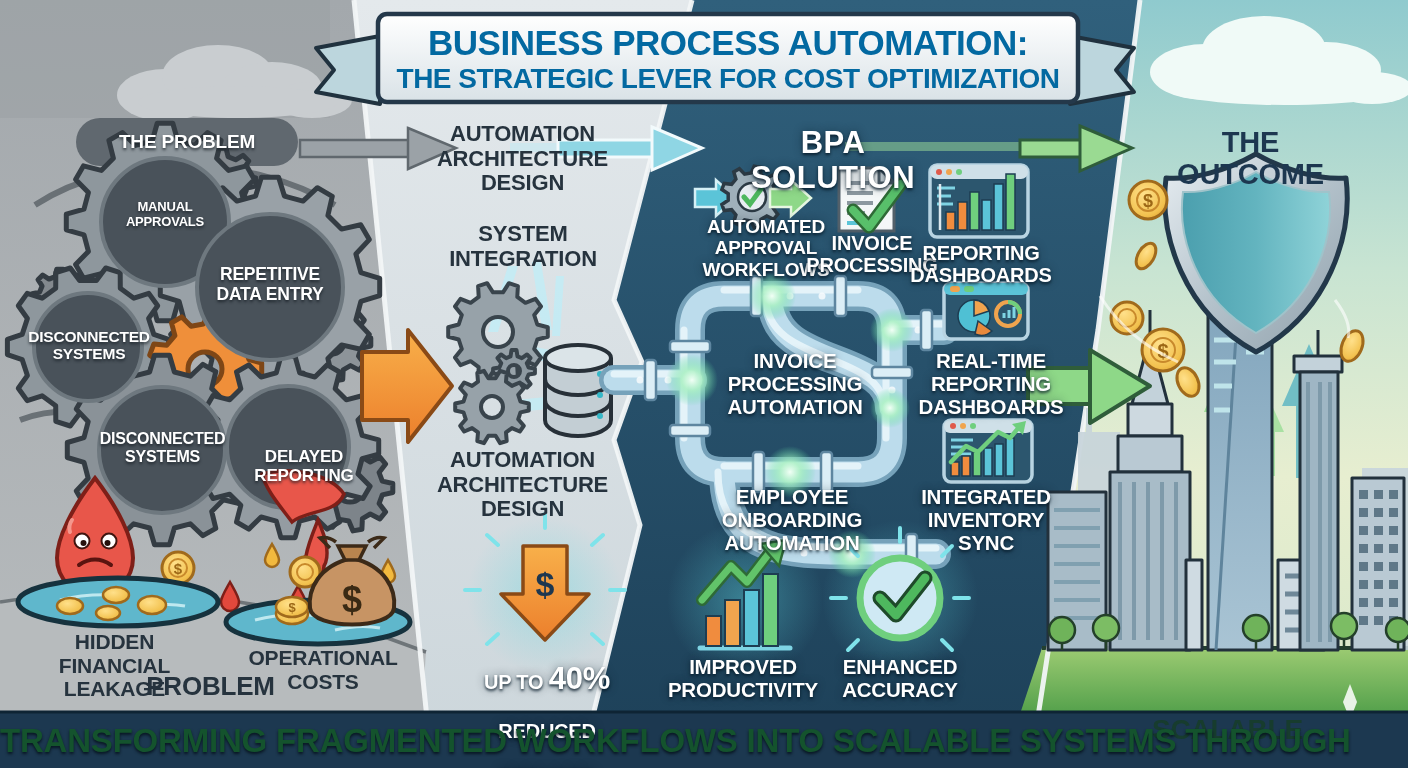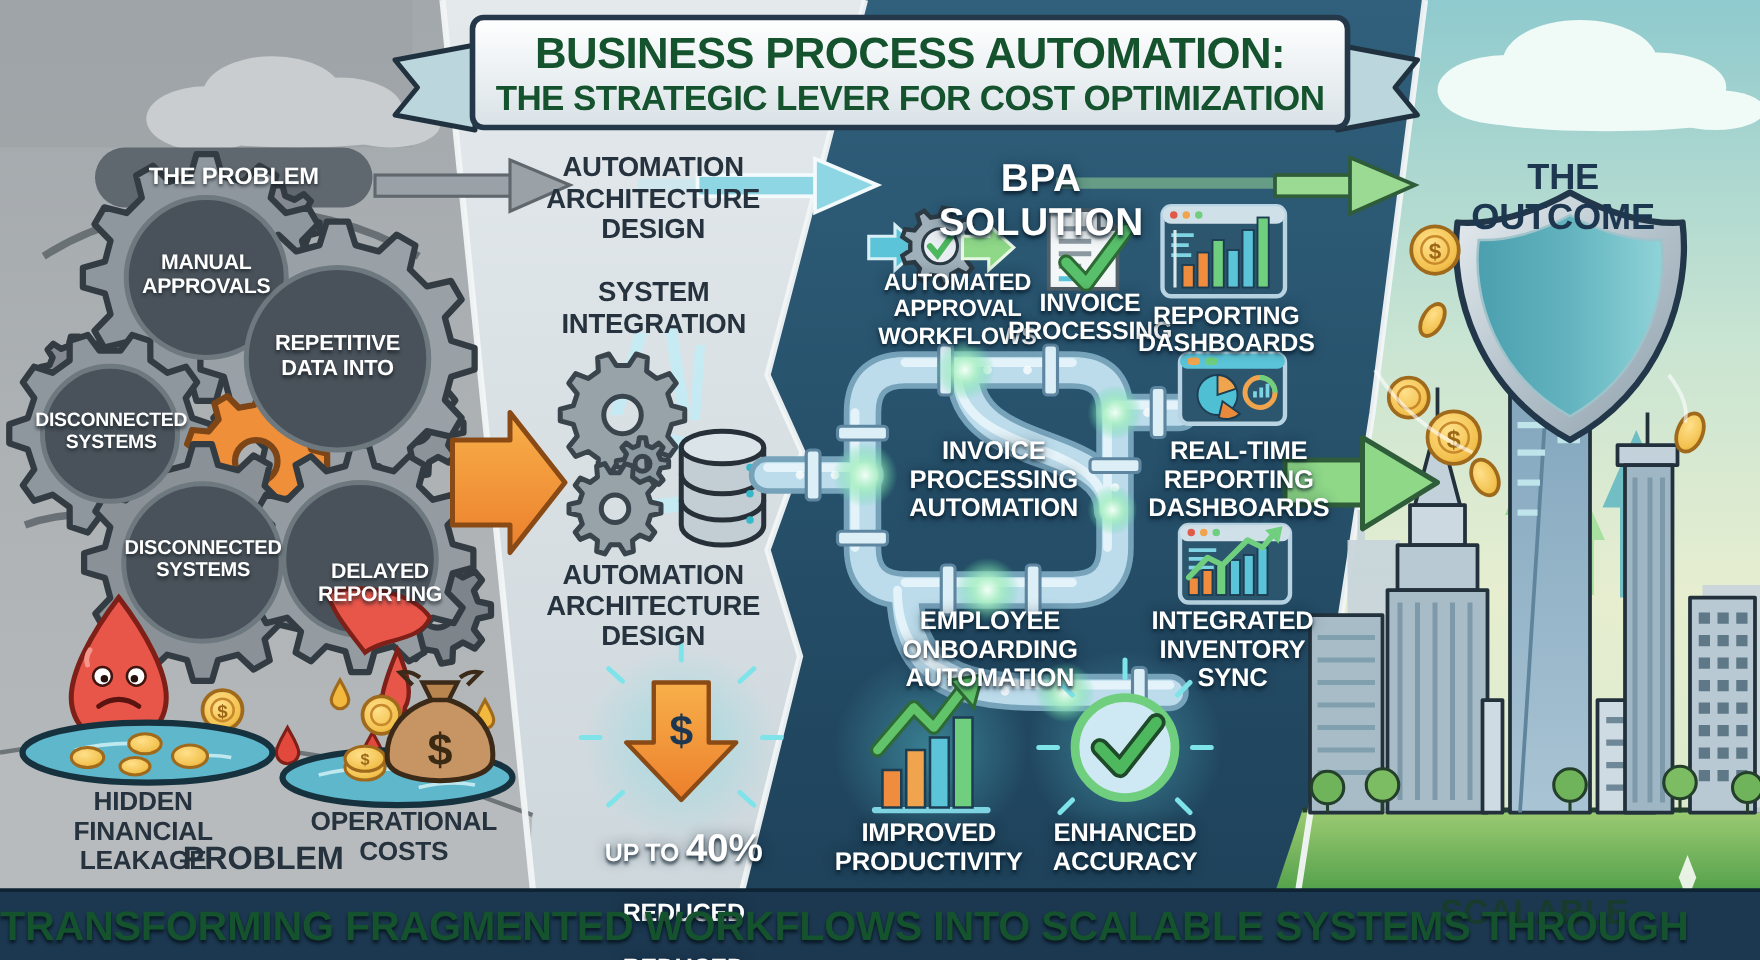--- a/index.html
+++ b/index.html
@@ -5,21 +5,21 @@
   html,body{margin:0;padding:0;background:#222;}
   .canvas{position:relative;width:1408px;height:768px;overflow:hidden;
           font-family:"Liberation Sans",sans-serif;background:#cfe3d4;}
   .canvas svg.art{position:absolute;left:0;top:0;z-index:1;}
   .lbl{position:absolute;z-index:3;white-space:pre-line;text-align:center;
        font-weight:bold;line-height:1.12;letter-spacing:-0.2px;}
   .wl{color:#ffffff;text-shadow:0 2px 3px rgba(7,26,40,.85),0 0 10px rgba(7,26,40,.45);}
   .gl{color:#ffffff;text-shadow:0 2px 3px rgba(20,28,34,.8);}
   .dk{color:#26333e;}
   .nv{color:#1d3750;}
-  .title-box{position:absolute;z-index:3;text-align:center;color:#14532d;}
+  .title-box{position:absolute;z-index:3;text-align:center;color:#0369a1;}
   .title-box .t1{font-size:35px;font-weight:bold;letter-spacing:-0.5px;line-height:1.1;}
   .title-box .t2{font-size:28px;font-weight:bold;letter-spacing:-0.5px;line-height:1.15;}
   .pill-text{line-height:48px;}
   .footer-text{position:absolute;z-index:4;left:0;top:714px;width:1408px;height:54px;
        line-height:54px;text-align:left;font-weight:bold;font-size:33px;color:#14532d;
        letter-spacing:-0.2px;text-shadow:0 2px 3px rgba(5,18,28,.9);}
   .big-val{font-size:31px;}
 </style>
 </head>
 <body>
@@ -608,24 +608,24 @@
   <div class="t2">THE STRATEGIC LEVER FOR COST OPTIMIZATION</div>
 </div>
 
 <div class="lbl gl pill-text" style="left:76px;top:118px;width:222px;height:48px;font-size:19px;">THE PROBLEM</div>
 <div class="lbl dk" style="left:425px;top:122px;width:195px;font-size:22px;">AUTOMATION
 ARCHITECTURE
 DESIGN</div>
 <div class="lbl wl" style="left:718px;top:126px;width:230px;font-size:31px;letter-spacing:0.5px;">BPA SOLUTION</div>
 <div class="lbl nv" style="left:1148px;top:126px;width:205px;font-size:29px;">THE OUTCOME</div>
 
-<div class="lbl gl" style="left:100px;top:200px;width:130px;font-size:17px;">MANUAL
+<div class="lbl gl" style="left:100px;top:200px;width:130px;font-size:13px;">MANUAL
 APPROVALS</div>
 <div class="lbl gl" style="left:200px;top:265px;width:140px;font-size:17.5px;">REPETITIVE
-DATA INTO</div>
+DATA ENTRY</div>
 <div class="lbl gl" style="left:25px;top:328px;width:128px;font-size:15.5px;">DISCONNECTED
 SYSTEMS</div>
 <div class="lbl gl" style="left:95px;top:430px;width:135px;font-size:16px;">DISCONNECTED
 SYSTEMS</div>
 <div class="lbl gl" style="left:223px;top:447px;width:130px;font-size:17px;padding-left:16px;">DELAYED
 REPORTING</div>
 
 <div class="lbl dk" style="left:12px;top:630px;width:205px;font-size:21px;">HIDDEN
 FINANCIAL LEAKAGE</div>
 <div class="lbl dk" style="left:238px;top:646px;width:170px;font-size:21px;">OPERATIONAL

